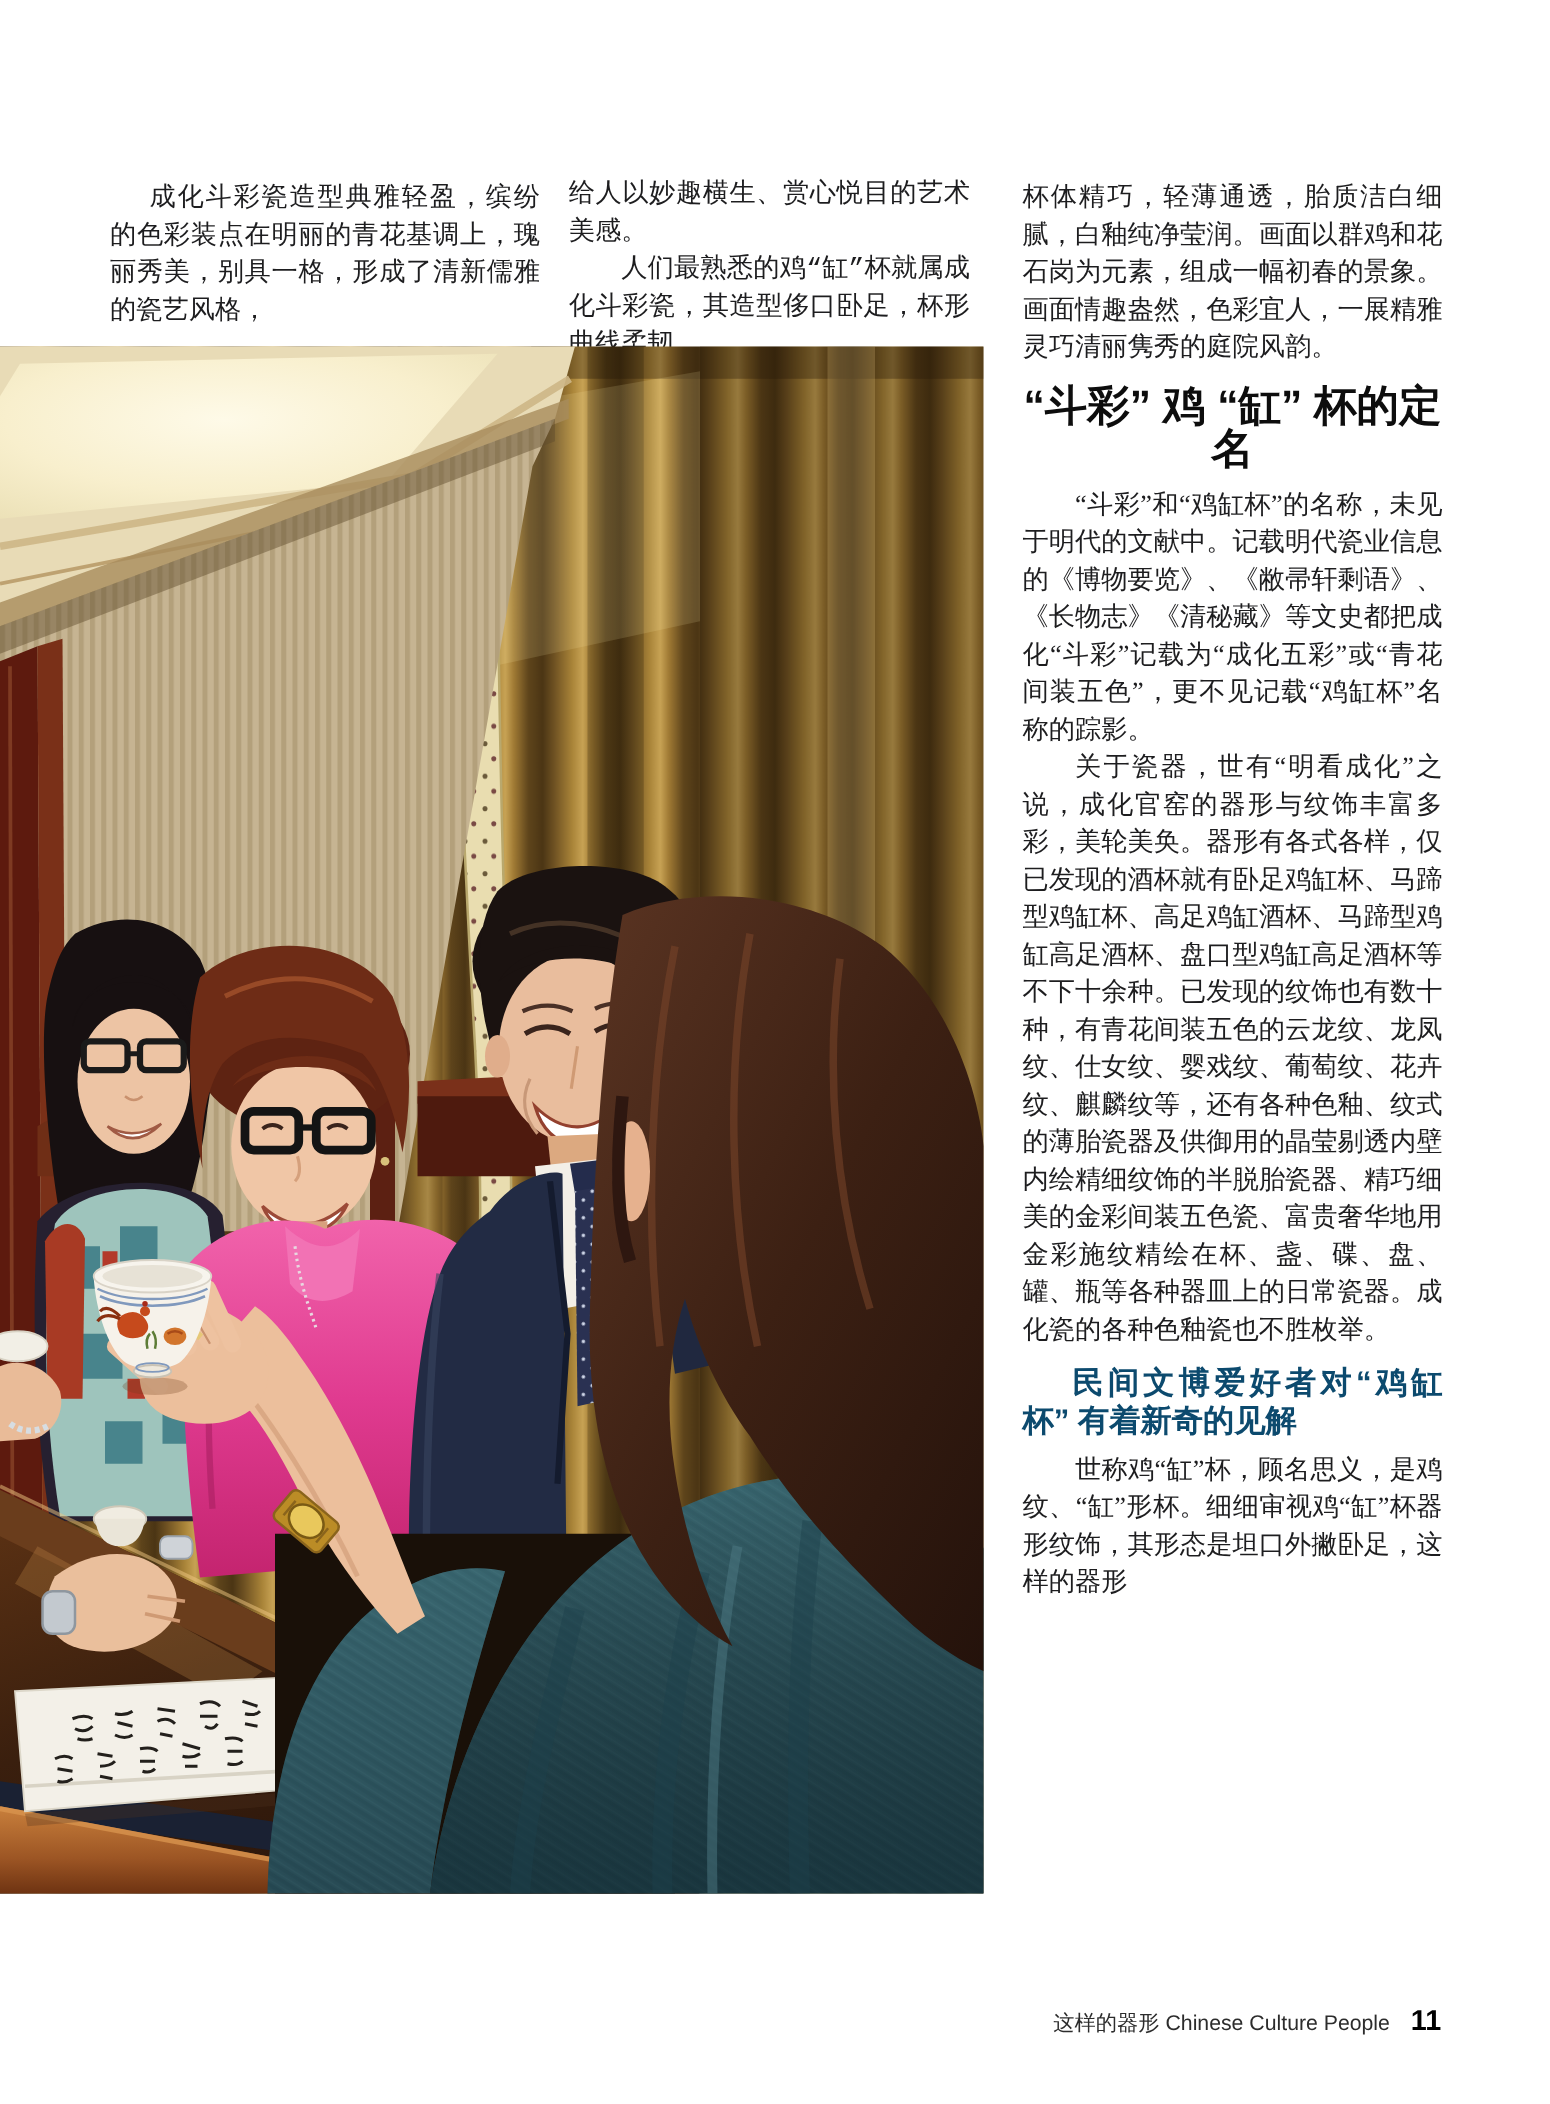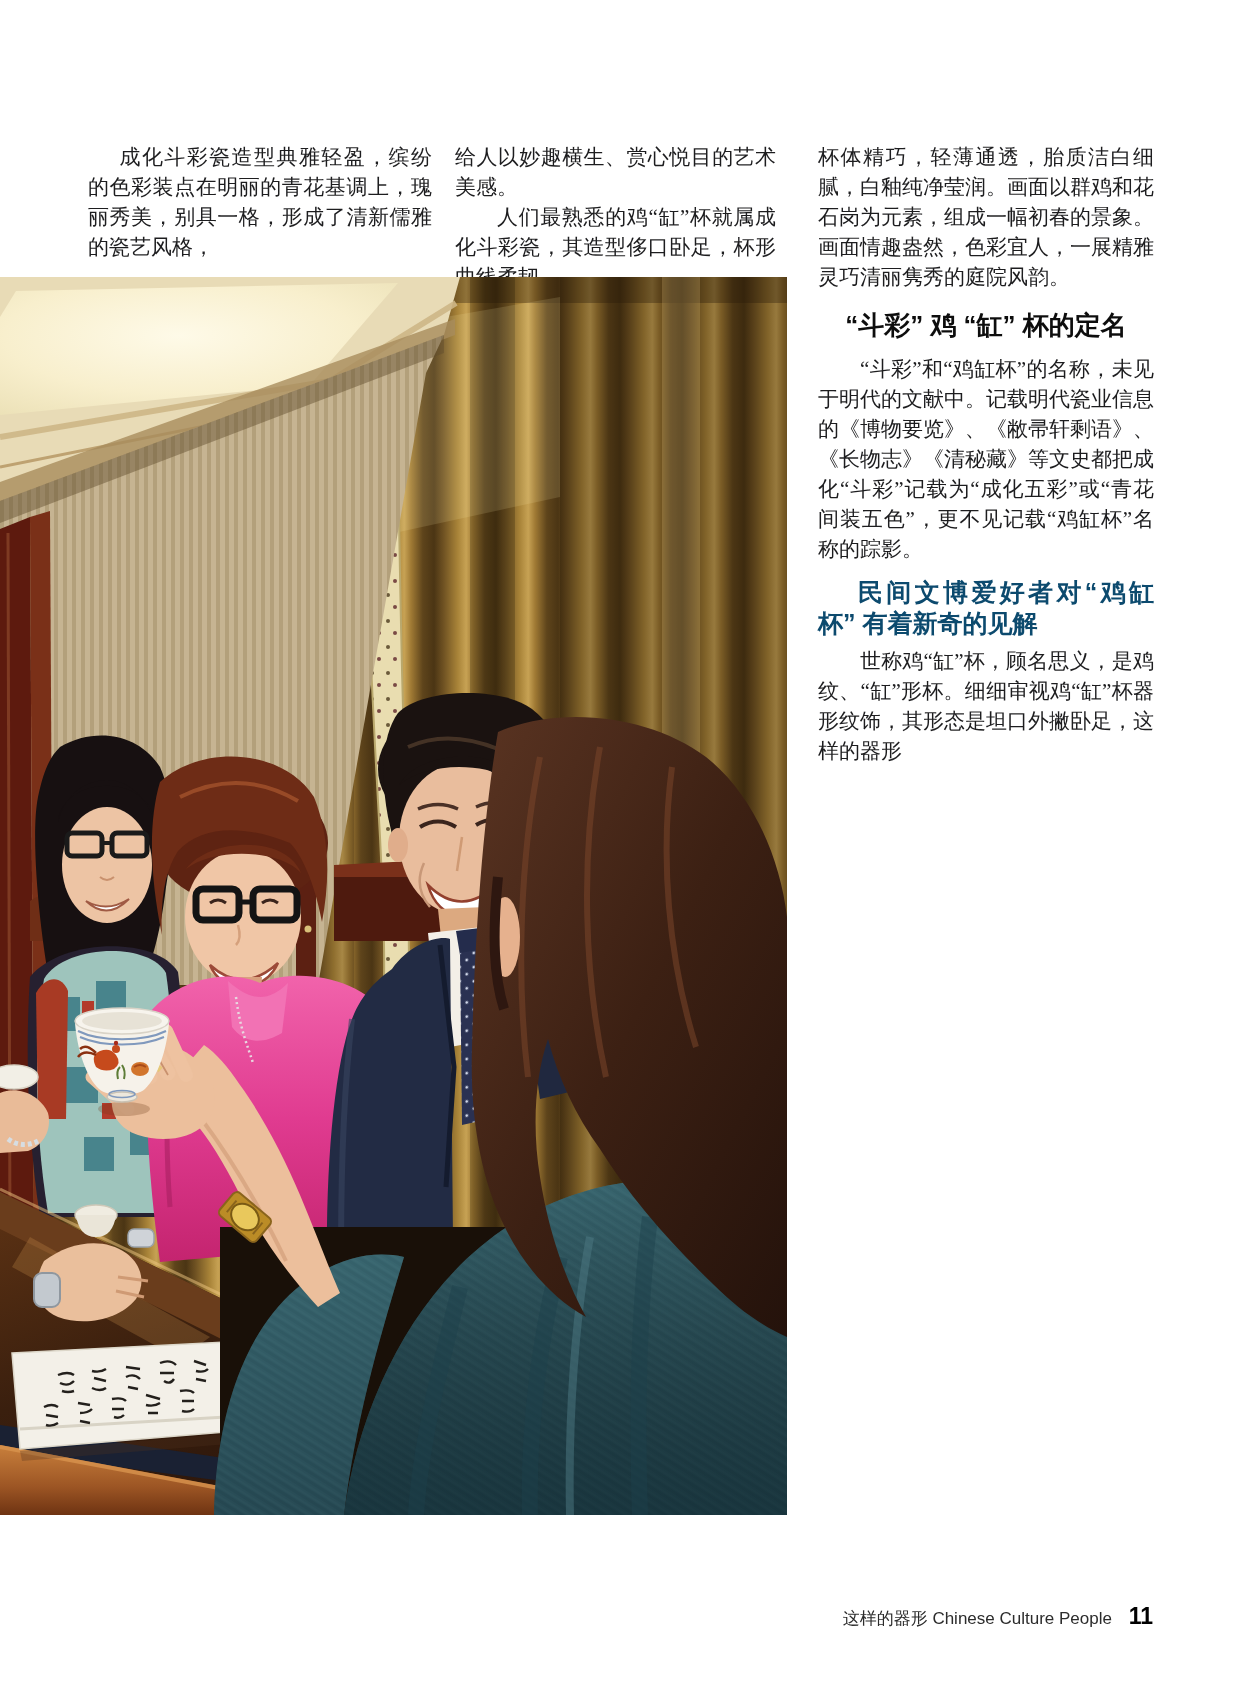--- a/index.html
+++ b/index.html
@@ -3,24 +3,24 @@
 <meta charset="utf-8">
 <style>
   html,body{margin:0;padding:0;background:#ffffff;}
   .page{position:relative;width:1240px;height:1683px;background:#ffffff;overflow:hidden;
         font-family:"Liberation Serif","DejaVu Serif",serif;color:#1d1d1f;}
   .col{position:absolute;top:142px;}
   .col p{margin:0;font-size:21px;line-height:30px;text-align:justify;color:#1d1d1f;}
   .col p.pi{text-indent:2em;}
   .col p.pi15{text-indent:1.5em;}
   #col1{left:88px;width:344px;}
-  #col2{left:455px;width:321px;}
+  #col2{left:455px;width:321px;font-family:Liberation Mono, monospace;}
   #col3{left:818px;width:336px;}
   .h-center{font-family:"Liberation Sans","DejaVu Sans",sans-serif;font-weight:700;
-            font-size:26px;line-height:34px;color:#0d0d0d;text-align:center;margin:16px 0 12px 0;}
+            font-size:34px;line-height:34px;color:#0d0d0d;text-align:center;margin:16px 0 12px 0;}
   .h-left{font-family:"Liberation Sans","DejaVu Sans",sans-serif;font-weight:700;
           font-size:25px;line-height:31px;color:#0c4a6e;text-align:justify;text-indent:1.6em;margin:13px 0 7px 0;}
   .photo{position:absolute;left:0;top:277px;width:787px;height:1238px;overflow:hidden;}
   .photo svg{display:block;}
   .footer{position:absolute;top:1603px;right:87px;font-family:"Liberation Sans","DejaVu Sans",sans-serif;
           font-size:17px;color:#2c2c2c;white-space:nowrap;}
   .footer .pageno{font-weight:700;font-size:23px;color:#000;margin-left:12px;}
 </style>
 </head>
 <body>
@@ -33,20 +33,21 @@
 
   <div class="col" id="col2">
     <p>给人以妙趣横生、赏心悦目的艺术美感。</p>
     <p class="pi">人们最熟悉的鸡“缸”杯就属成化斗彩瓷，其造型侈口卧足，杯形曲线柔韧，</p>
   </div>
 
   <div class="col" id="col3">
     <p>杯体精巧，轻薄通透，胎质洁白细腻，白釉纯净莹润。画面以群鸡和花石岗为元素，组成一幅初春的景象。画面情趣盎然，色彩宜人，一展精雅灵巧清丽隽秀的庭院风韵。</p>
     <h3 class="h-center">“斗彩” 鸡 “缸” 杯的定名</h3>
     <p class="pi">“斗彩”和“鸡缸杯”的名称，未见于明代的文献中。记载明代瓷业信息的《博物要览》、《敝帚轩剩语》、《长物志》《清秘藏》等文史都把成化“斗彩”记载为“成化五彩”或“青花间装五色”，更不见记载“鸡缸杯”名称的踪影。</p>
+    <p class="pi">关于瓷器，世有“明看成化”之说，成化官窑的器形与纹饰丰富多彩，美轮美奂。器形有各式各样，仅已发现的酒杯就有卧足鸡缸杯、马蹄型鸡缸杯、高足鸡缸酒杯、马蹄型鸡缸高足酒杯、盘口型鸡缸高足酒杯等不下十余种。已发现的纹饰也有数十种，有青花间装五色的云龙纹、龙凤纹、仕女纹、婴戏纹、葡萄纹、花卉纹、麒麟纹等，还有各种色釉、纹式的薄胎瓷器及供御用的晶莹剔透内壁内绘精细纹饰的半脱胎瓷器、精巧细美的金彩间装五色瓷、富贵奢华地用金彩施纹精绘在杯、盏、碟、盘、罐、瓶等各种器皿上的日常瓷器。成化瓷的各种色釉瓷也不胜枚举。</p>
     <h3 class="h-left">民间文博爱好者对“鸡缸杯” 有着新奇的见解</h3>
     <p class="pi">世称鸡“缸”杯，顾名思义，是鸡纹、“缸”形杯。细细审视鸡“缸”杯器形纹饰，其形态是坦口外撇卧足，这样的器形</p>
   </div>
 
   <div class="photo">
     <svg width="787" height="1238" viewBox="0 0 787 1238" xmlns="http://www.w3.org/2000/svg">
       <defs>
         <linearGradient id="fold" x1="0" y1="0" x2="1" y2="0">
           <stop offset="0" stop-color="#4b3514"></stop>
             <stop offset="0.15" stop-color="#6e5122"></stop>

